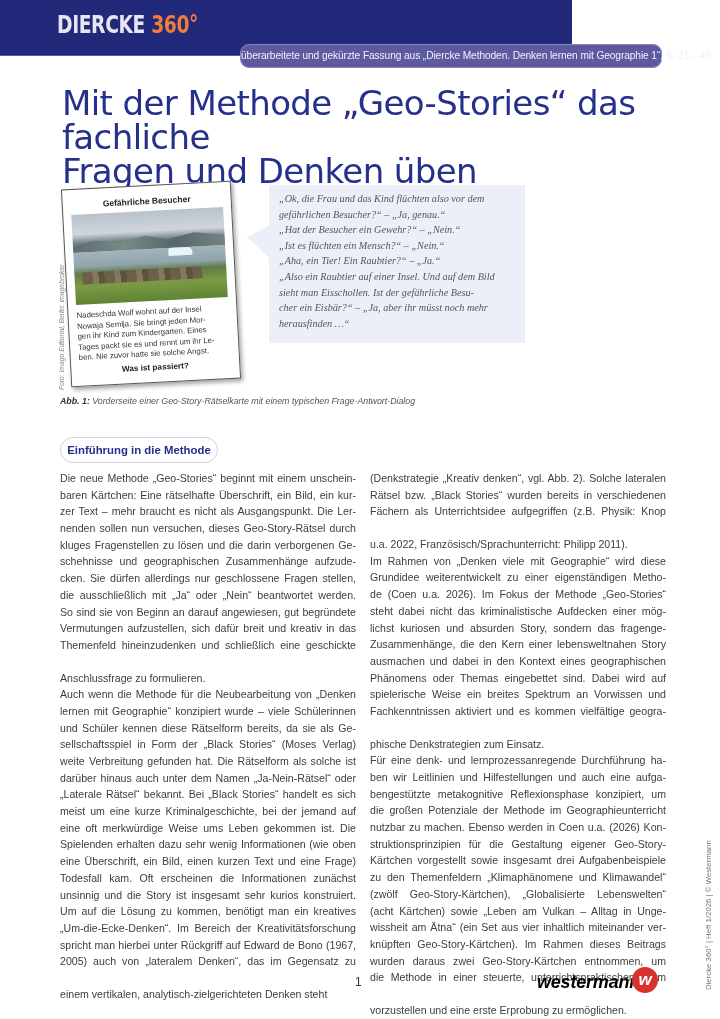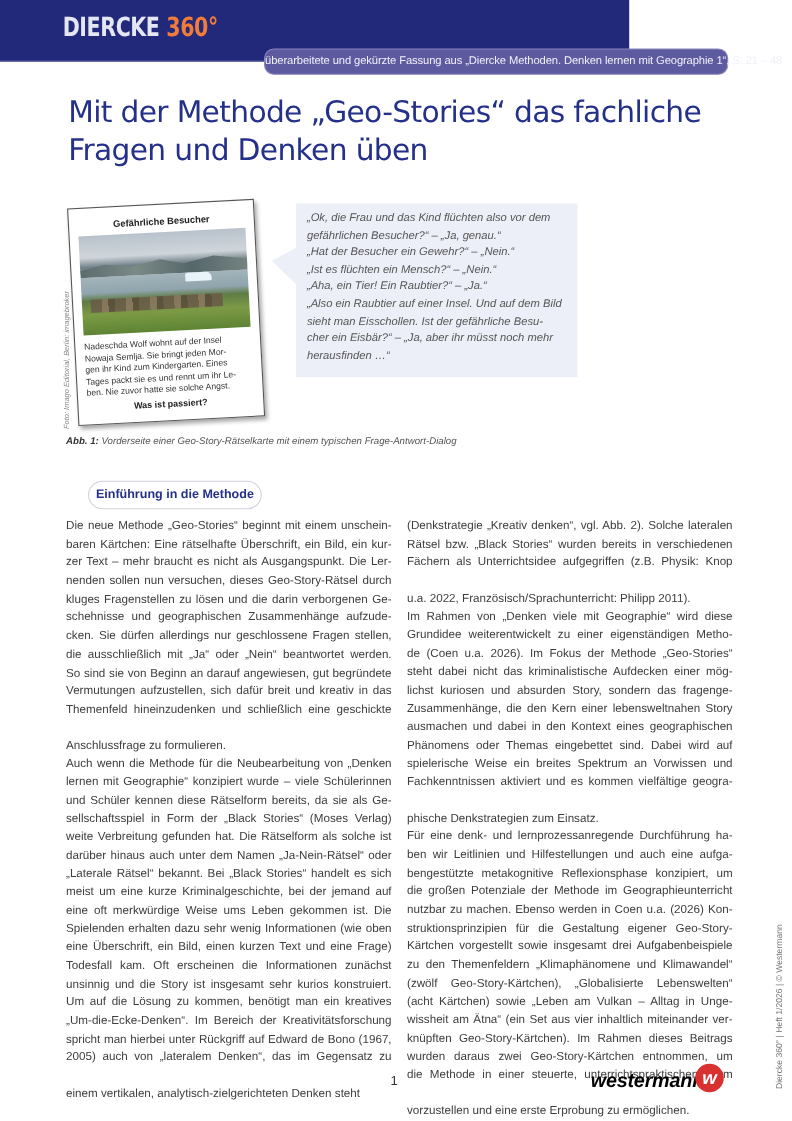--- a/index.html
+++ b/index.html
@@ -23,21 +23,21 @@
   .source-pill {
     position: absolute; left: 240px; top: 44px; width: 422px; height: 24px;
     background: #5e5aa0; border: 1px solid #8a86c0; border-radius: 9px;
     color: #f1f0fa; font-size: 10.2px; line-height: 22px; text-align: center;
     white-space: nowrap; letter-spacing: -0.1px;
   }
 
   .page-title {
     position: absolute; left: 62px; top: 86px; width: 600px;
     font-family: "DejaVu Sans", sans-serif; font-weight: normal;
-    color: #24308a; font-size: 27px; line-height: 34px; letter-spacing: -0.6px;
+    color: #24308a; font-size: 34px; line-height: 34px; letter-spacing: -0.6px;
   }
 
   
   .card {
     position: absolute; left: 66px; top: 185px; width: 170px; height: 198px;
     background: #ffffff; border: 1px solid #555;
     box-shadow: 2px 3px 4px rgba(0,0,0,0.35);
     transform: rotate(-3deg);
     padding: 10px 8px 6px 8px;
   }
@@ -56,38 +56,39 @@
   .photo-credit {
     position: absolute; left: 58px; top: 390px;
     transform: rotate(-90deg); transform-origin: left top;
     font-size: 6.8px; font-style: italic; color: #8a8a8a; white-space: nowrap;
   }
 
   .speech {
     position: absolute; left: 269px; top: 185px; width: 256px; height: 158px;
     background: #eceff8;
     padding: 6px 10px 0 10px;
+    font-family: Liberation Serif, serif;
   }
   .speech-tail {
     position: absolute; left: 247px; top: 225px; width: 0; height: 0;
     border-top: 12px solid transparent; border-bottom: 22px solid transparent;
     border-right: 23px solid #eceff8;
   }
   .speech-line { font-size: 10.2px; line-height: 15.6px; font-style: italic; color: #555; white-space: nowrap; }
 
   .caption {
     position: absolute; left: 60px; top: 396px;
     font-size: 8.8px; font-style: italic; color: #555; white-space: nowrap;
   }
   .caption b { font-weight: bold; color: #333; }
 
   .section-pill {
     position: absolute; left: 60px; top: 437px; width: 158px; height: 26px;
     border: 1px solid #d2d2dc; border-radius: 13px; background: #fff;
-    color: #24308a; font-weight: bold; font-size: 11.4px; line-height: 24px; text-align: center; margin-left: 20px;
+    color: #24308a; font-weight: bold; font-size: 11.4px; line-height: 24px; text-align: center;
   }
 
   .col { position: absolute; top: 470px; width: 296px; }
   .col-left { left: 60px; }
   .col-right { left: 370px; }
   .line {
     font-size: 10.6px; line-height: 16.7px; color: #3d3d3d; white-space: nowrap;
     text-align: justify; text-align-last: justify; height: 16.7px; overflow: hidden;
   }
   .line.last { text-align-last: left; margin-top: 16px; }

